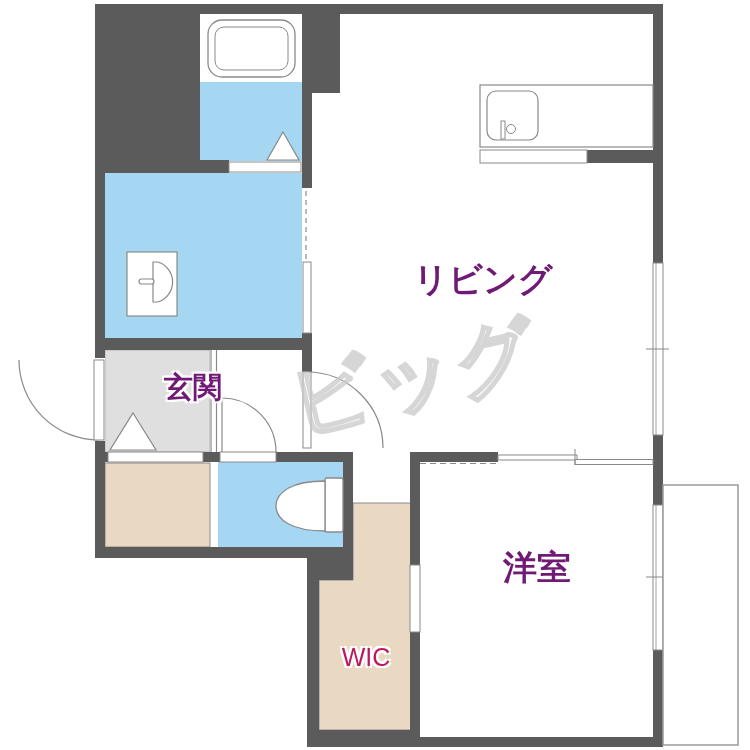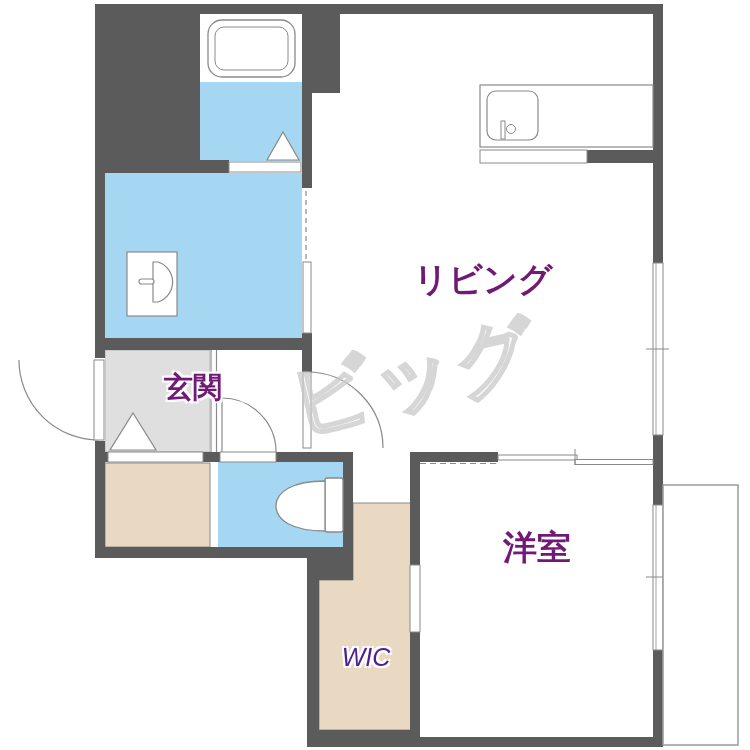--- a/index.html
+++ b/index.html
@@ -141,23 +141,23 @@
     </g>
 
     <rect x="663" y="485" width="75" height="260" fill="#fff" stroke="#9a9a9a" stroke-width="1.5"></rect>
   </svg>
 
   <div id="watermark">ビッグ</div>
 
   <div class="label" style="left:383px;top:260px;width:200px;font-size:34px;">
     <span>リビング</span>
   </div>
-  <div class="label" style="left:437px;top:528px;width:200px;font-size:34px;">
+  <div class="label" style="left:437px;top:548px;width:200px;font-size:34px;">
     <span>洋室</span>
   </div>
   <div class="label" style="left:107px;top:371px;width:100px;font-size:29px;margin-left:36px;">
     <span>玄関</span>
   </div>
-  <div class="label" style="left:316px;top:643px;width:100px;font-size:25px;font-weight:normal;color:#4c1d95;font-style:italic;">
+  <div class="label" style="left:316px;top:643px;width:100px;font-size:25px;font-weight:normal;color:#be185d;">
     <span>WIC</span>
   </div>
 
 </div>
 
 </body></html>

